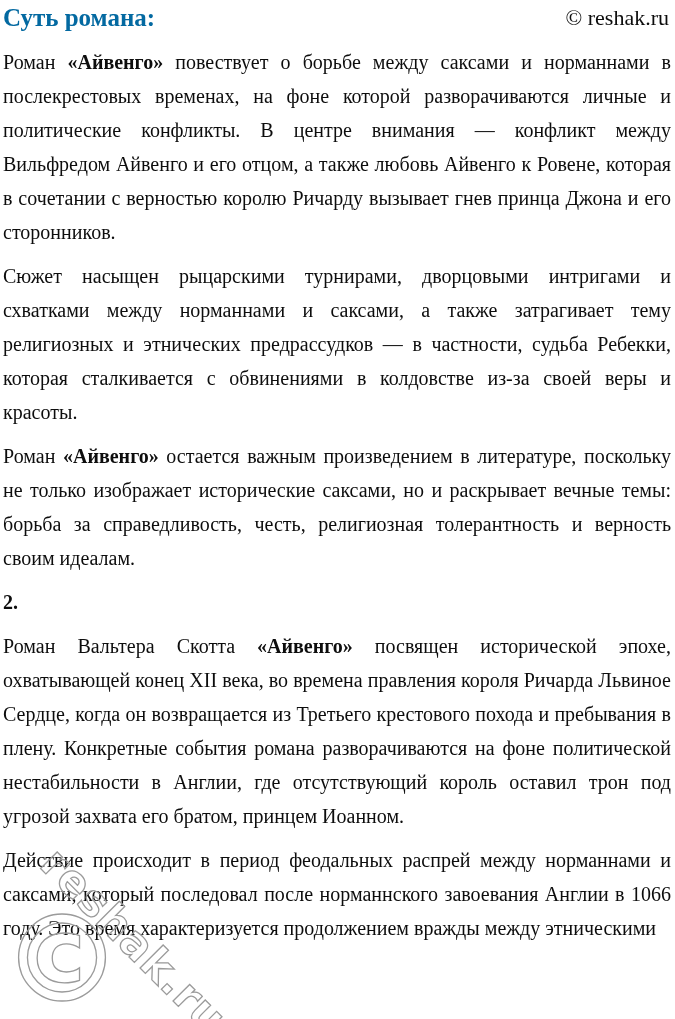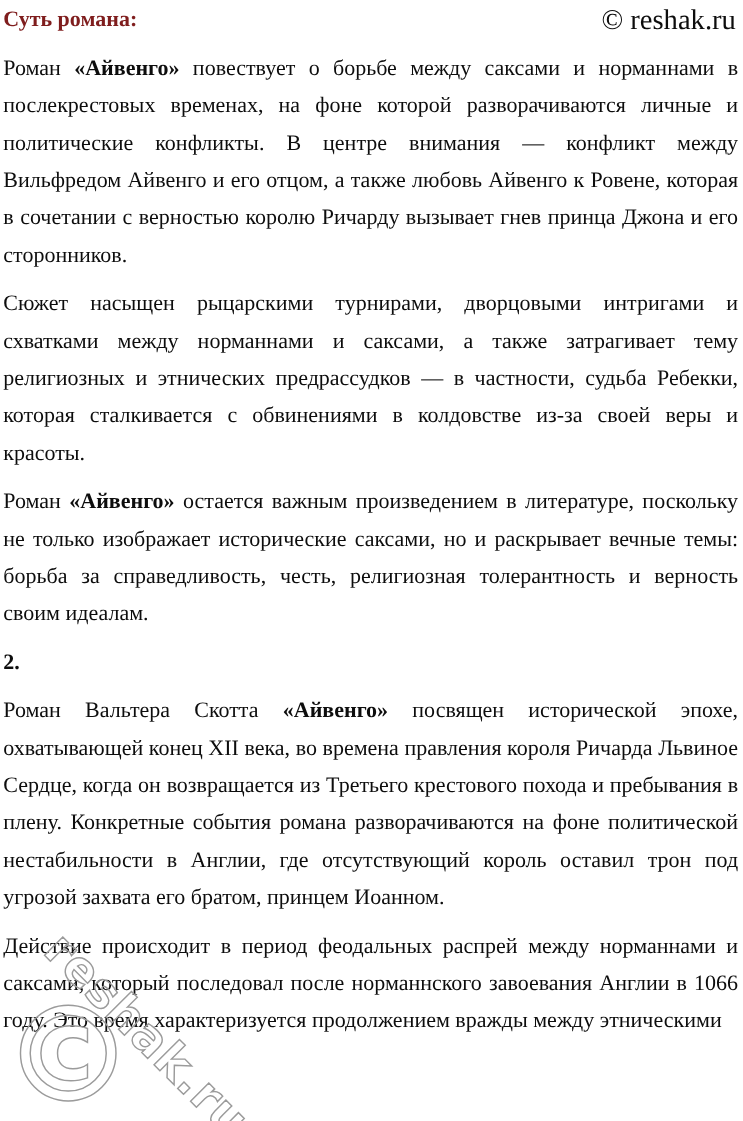--- a/index.html
+++ b/index.html
@@ -21,26 +21,26 @@
     z-index: 1;
   }
   .header-row {
     display: flex;
     justify-content: space-between;
     align-items: flex-start;
     line-height: 34px;
   }
   .doc-title {
     margin: 0;
-    font-size: 20px;
+    font-size: 25px;
     font-weight: bold;
-    color: #7f1d1d;
+    color: #0369a1;
   }
   .site-logo {
-    font-size: 26px;
+    font-size: 22px;
     font-weight: normal;
     color: #0d0d0d;
     padding-right: 2px;
     white-space: nowrap;
   }
   .doc-body .block {
     margin: 10px 0 0 0;
     font-size: 20px;
     line-height: 34px;
     text-align: justify;

